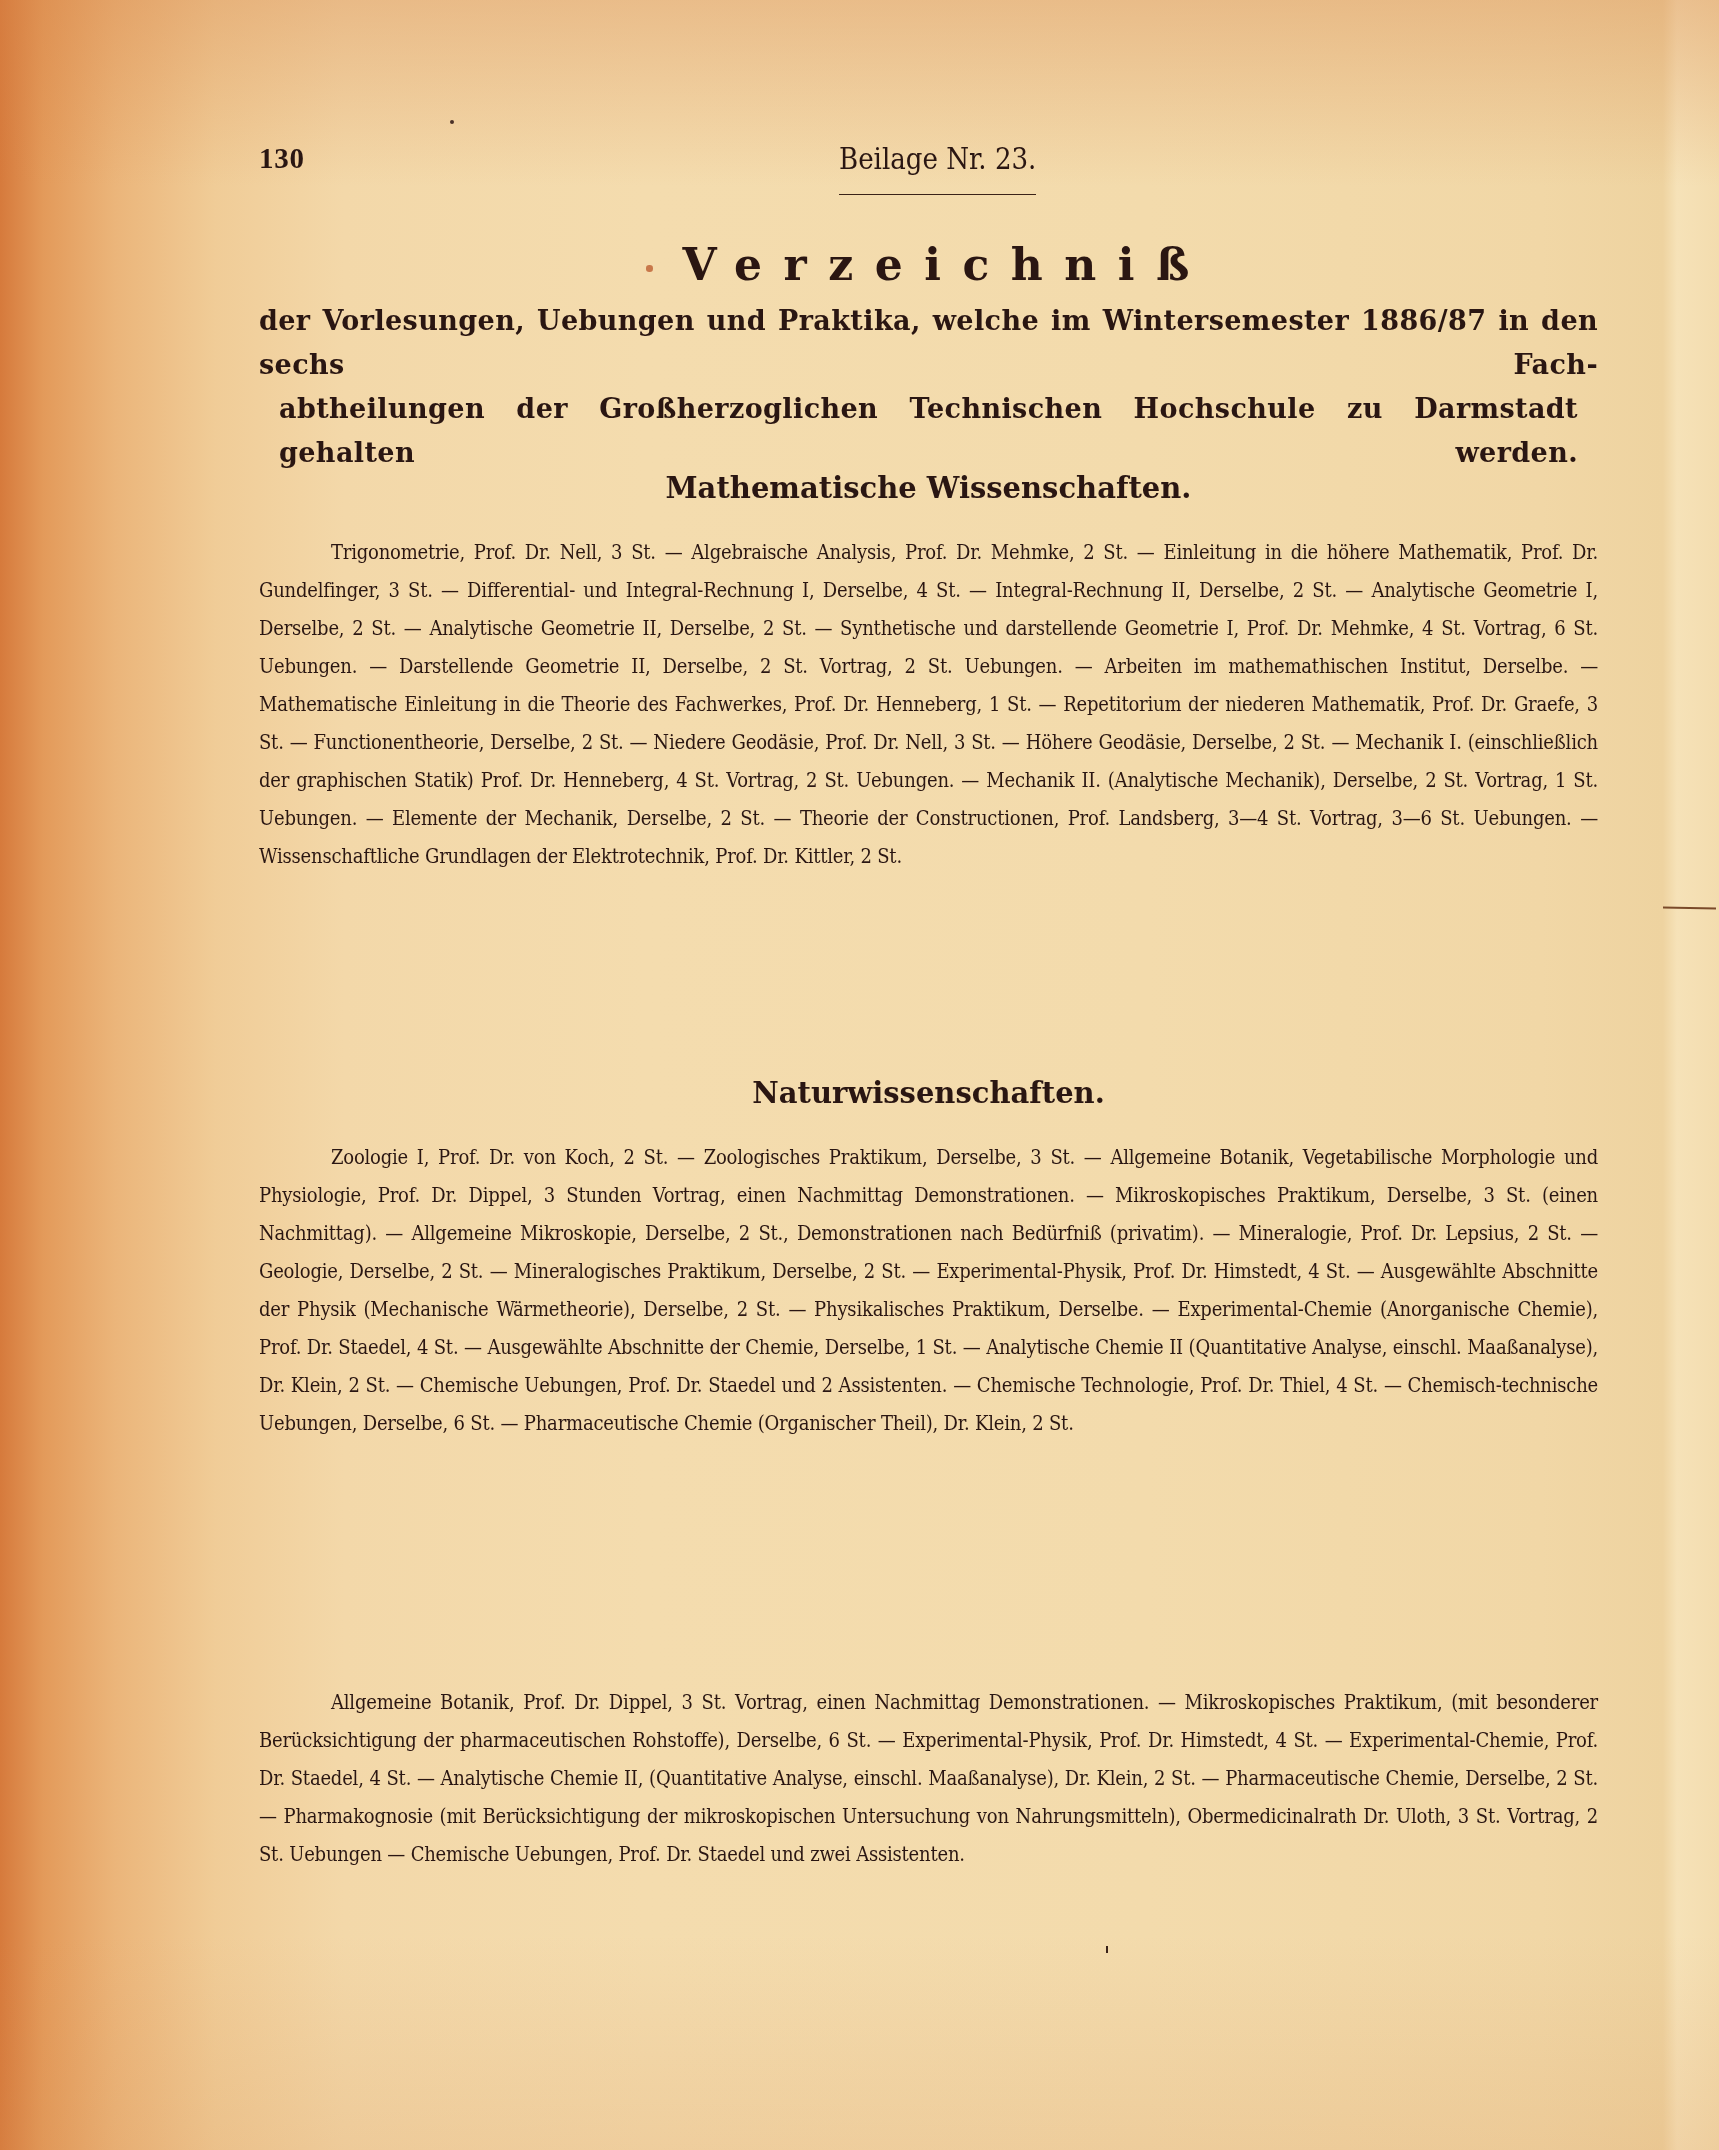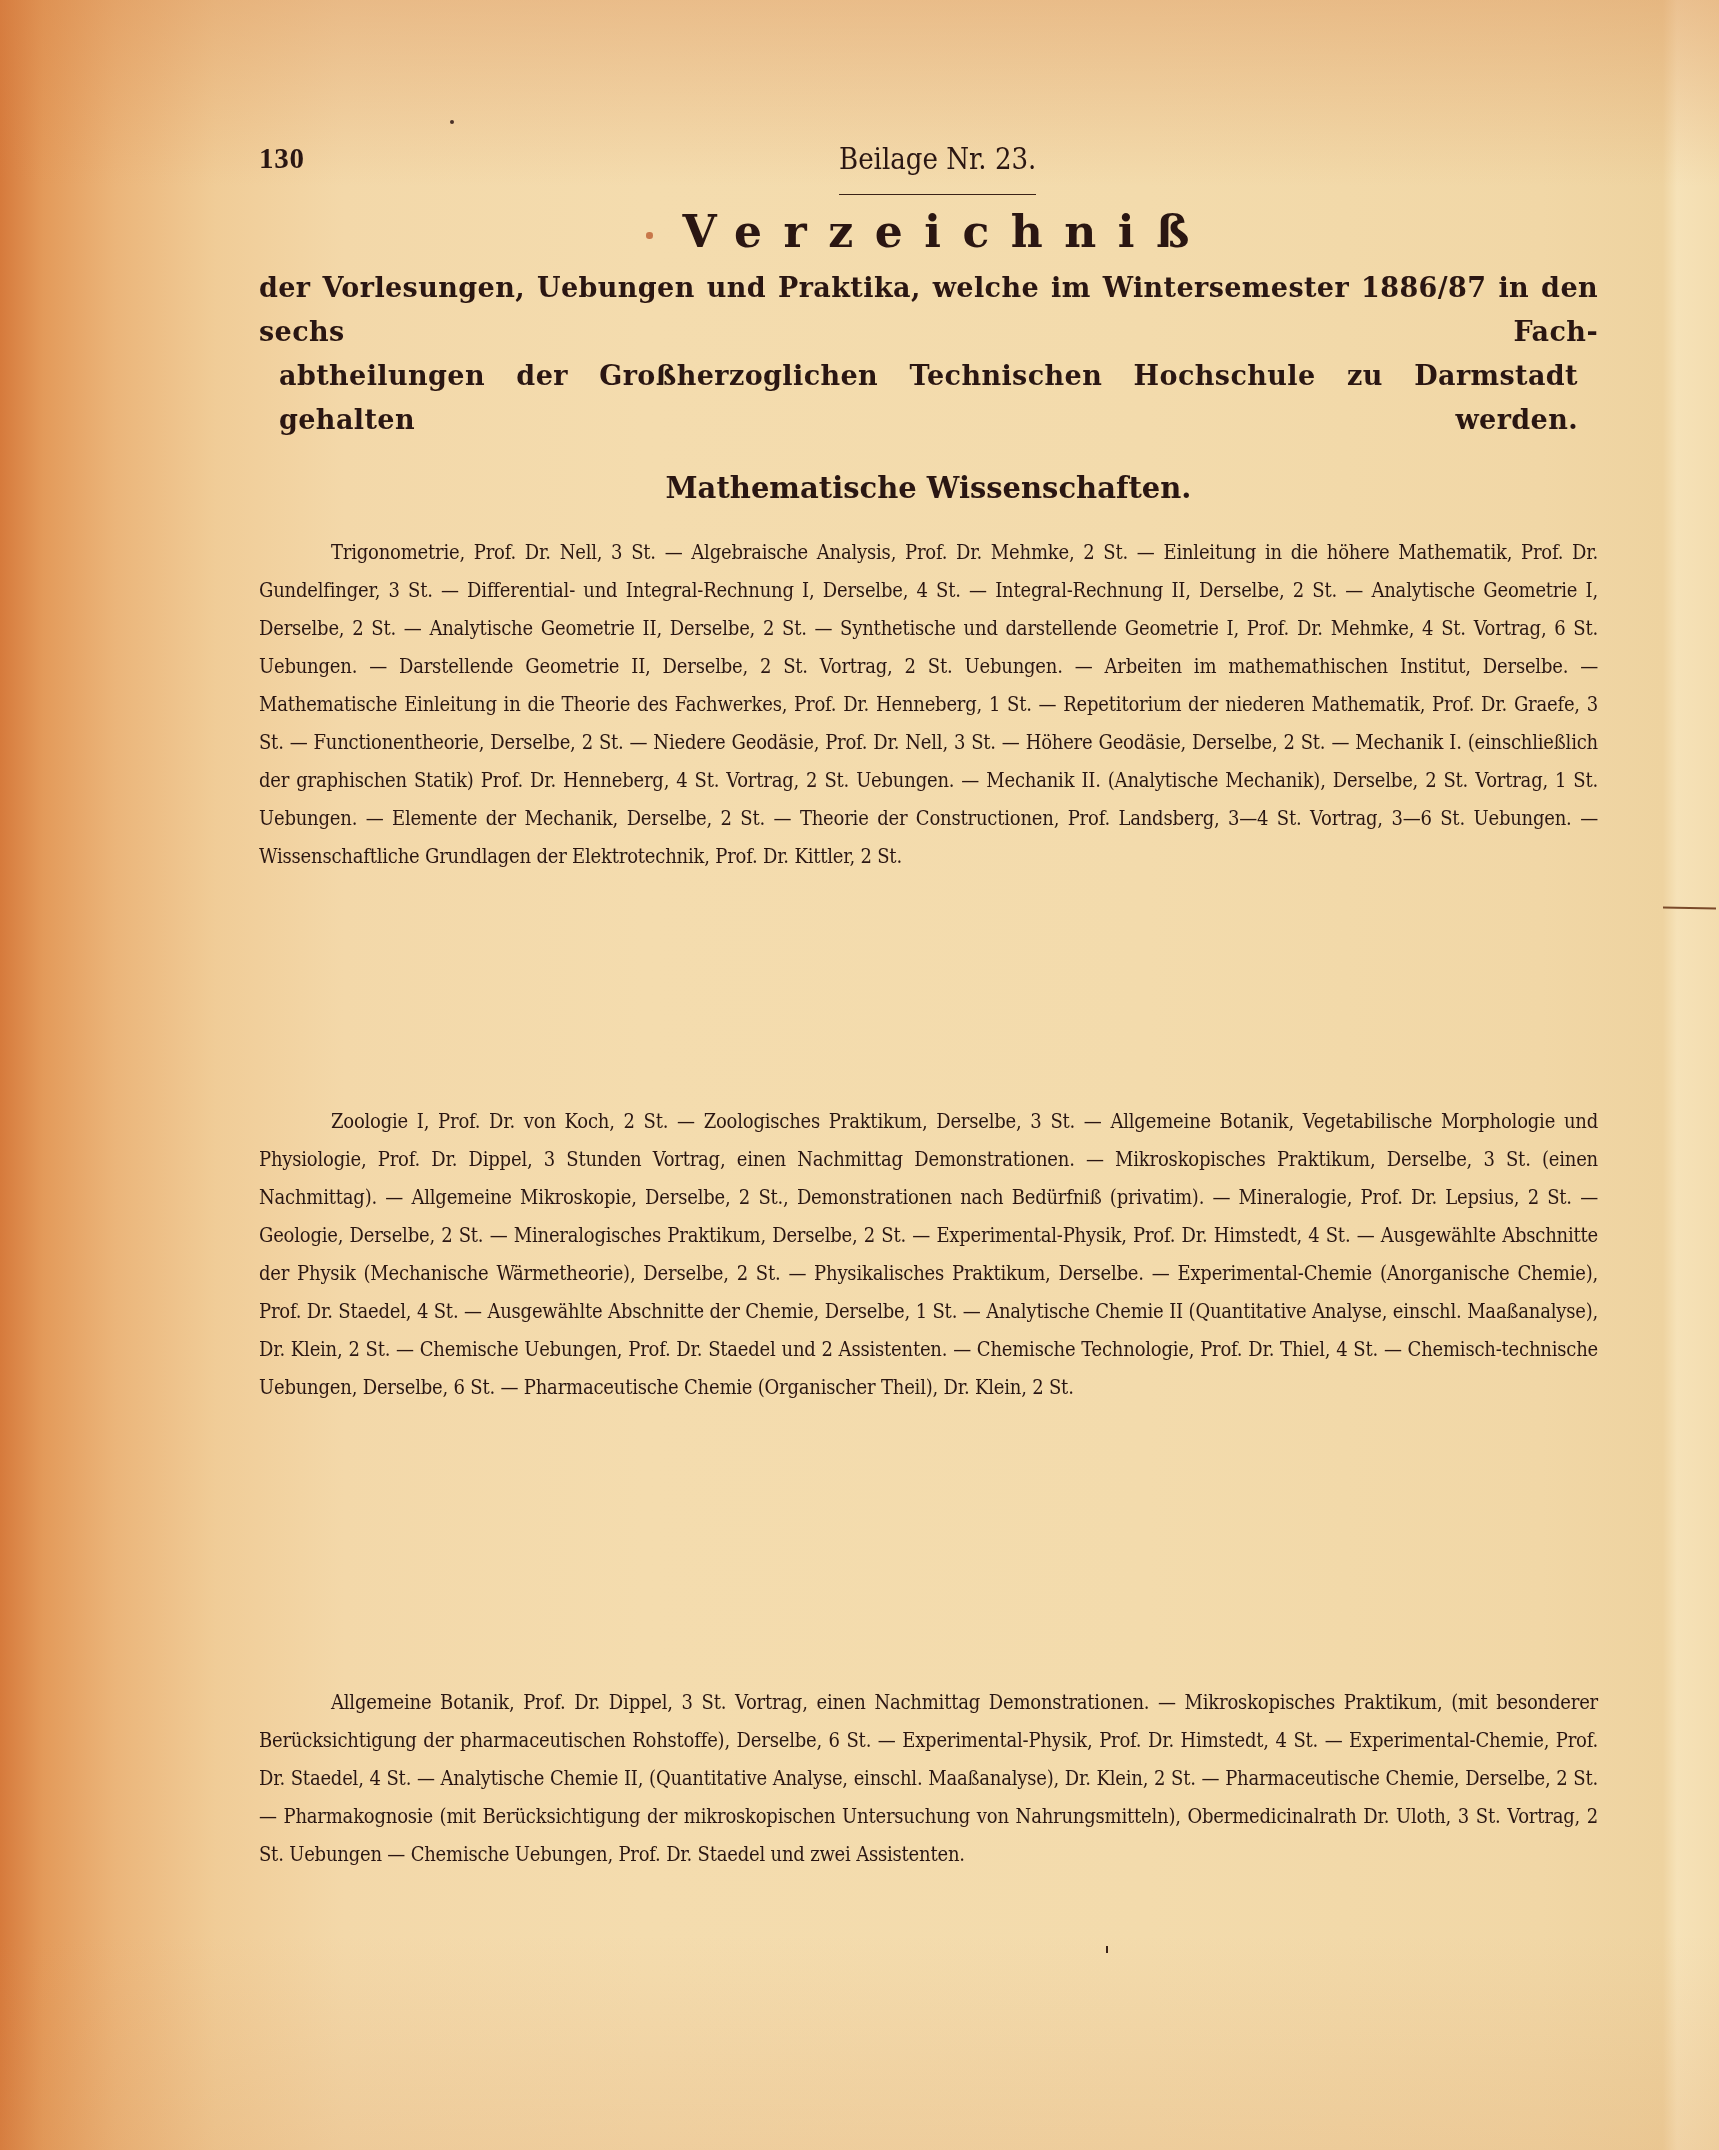--- a/index.html
+++ b/index.html
@@ -71,21 +71,21 @@
       border-bottom: 1.4px solid #3a2218;
       padding-bottom: 18px;
     }
     .speck {
       position: absolute;
       width: 4.3px; height: 4.3px;
       border-radius: 50%;
       background: #4a3028;
     }
     .title {
-      margin-top: 24px;
+      margin-top: 57px;
       text-align: center;
       font-family: "DejaVu Serif", serif;
       font-weight: bold;
       font-size: 44px;
       letter-spacing: 21.5px;
       line-height: 57px;
     }
     .title-dot {
       display: inline-block;
       width: 6.4px; height: 6.4px;
@@ -175,20 +175,21 @@
     <span class="line1" style="display:block;">der Vorlesungen, Uebungen und Praktika, welche im Wintersemester 1886/87 in den sechs Fach-</span>
     <span class="line2">abtheilungen der Großherzoglichen Technischen Hochschule zu Darmstadt gehalten werden.</span>
   </div>
 
   <div class="section" style="top:294px;">
     <h2 class="section-title">Mathematische Wissenschaften.</h2>
     <p class="section-body">Trigonometrie, Prof. Dr. Nell, 3 St. — Algebraische Analysis, Prof. Dr. Mehmke, 2 St. — Einleitung in die höhere Mathematik, Prof. Dr. Gundelfinger, 3 St. — Differential- und Integral-Rechnung I, Derselbe, 4 St. — Integral-Rechnung II, Derselbe, 2 St. — Analytische Geometrie I, Derselbe, 2 St. — Analytische Geometrie II, Derselbe, 2 St. — Synthetische und darstellende Geometrie I, Prof. Dr. Mehmke, 4 St. Vortrag, 6 St. Uebungen. — Darstellende Geometrie II, Derselbe, 2 St. Vortrag, 2 St. Uebungen. — Arbeiten im mathemathischen Institut, Derselbe. — Mathematische Einleitung in die Theorie des Fachwerkes, Prof. Dr. Henneberg, 1 St. — Repetitorium der niederen Mathematik, Prof. Dr. Graefe, 3 St. — Functionentheorie, Derselbe, 2 St. — Niedere Geodäsie, Prof. Dr. Nell, 3 St. — Höhere Geodäsie, Derselbe, 2 St. — Mechanik I. (einschließlich der graphischen Statik) Prof. Dr. Henneberg, 4 St. Vortrag, 2 St. Uebungen. — Mechanik II. (Analytische Mechanik), Derselbe, 2 St. Vortrag, 1 St. Uebungen. — Elemente der Mechanik, Derselbe, 2 St. — Theorie der Constructionen, Prof. Landsberg, 3—4 St. Vortrag, 3—6 St. Uebungen. — Wissenschaftliche Grundlagen der Elektrotechnik, Prof. Dr. Kittler, 2 St.</p>
   </div>
 
   <div class="section" style="top:899px;">
+    <h2 class="section-title">Naturwissenschaften.</h2>
     <p class="section-body">Zoologie I, Prof. Dr. von Koch, 2 St. — Zoologisches Praktikum, Derselbe, 3 St. — Allgemeine Botanik, Vegetabilische Morphologie und Physiologie, Prof. Dr. Dippel, 3 Stunden Vortrag, einen Nachmittag Demonstrationen. — Mikroskopisches Praktikum, Derselbe, 3 St. (einen Nachmittag). — Allgemeine Mikroskopie, Derselbe, 2 St., Demonstrationen nach Bedürfniß (privatim). — Mineralogie, Prof. Dr. Lepsius, 2 St. — Geologie, Derselbe, 2 St. — Mineralogisches Praktikum, Derselbe, 2 St. — Experimental-Physik, Prof. Dr. Himstedt, 4 St. — Ausgewählte Abschnitte der Physik (Mechanische Wärmetheorie), Derselbe, 2 St. — Physikalisches Praktikum, Derselbe. — Experimental-Chemie (Anorganische Chemie), Prof. Dr. Staedel, 4 St. — Ausgewählte Abschnitte der Chemie, Derselbe, 1 St. — Analytische Chemie II (Quantitative Analyse, einschl. Maaßanalyse), Dr. Klein, 2 St. — Chemische Uebungen, Prof. Dr. Staedel und 2 Assistenten. — Chemische Technologie, Prof. Dr. Thiel, 4 St. — Chemisch-technische Uebungen, Derselbe, 6 St. — Pharmaceutische Chemie (Organischer Theil), Dr. Klein, 2 St.</p>
   </div>
 
   <div class="section" style="top:1480px;">
     <p class="section-body">Allgemeine Botanik, Prof. Dr. Dippel, 3 St. Vortrag, einen Nachmittag Demonstrationen. — Mikroskopisches Praktikum, (mit besonderer Berücksichtigung der pharmaceutischen Rohstoffe), Derselbe, 6 St. — Experimental-Physik, Prof. Dr. Himstedt, 4 St. — Experimental-Chemie, Prof. Dr. Staedel, 4 St. — Analytische Chemie II, (Quantitative Analyse, einschl. Maaßanalyse), Dr. Klein, 2 St. — Pharmaceutische Chemie, Derselbe, 2 St. — Pharmakognosie (mit Berücksichtigung der mikroskopischen Untersuchung von Nahrungsmitteln), Obermedicinalrath Dr. Uloth, 3 St. Vortrag, 2 St. Uebungen — Chemische Uebungen, Prof. Dr. Staedel und zwei Assistenten.</p>
   </div>
 
 </div>
 
 

